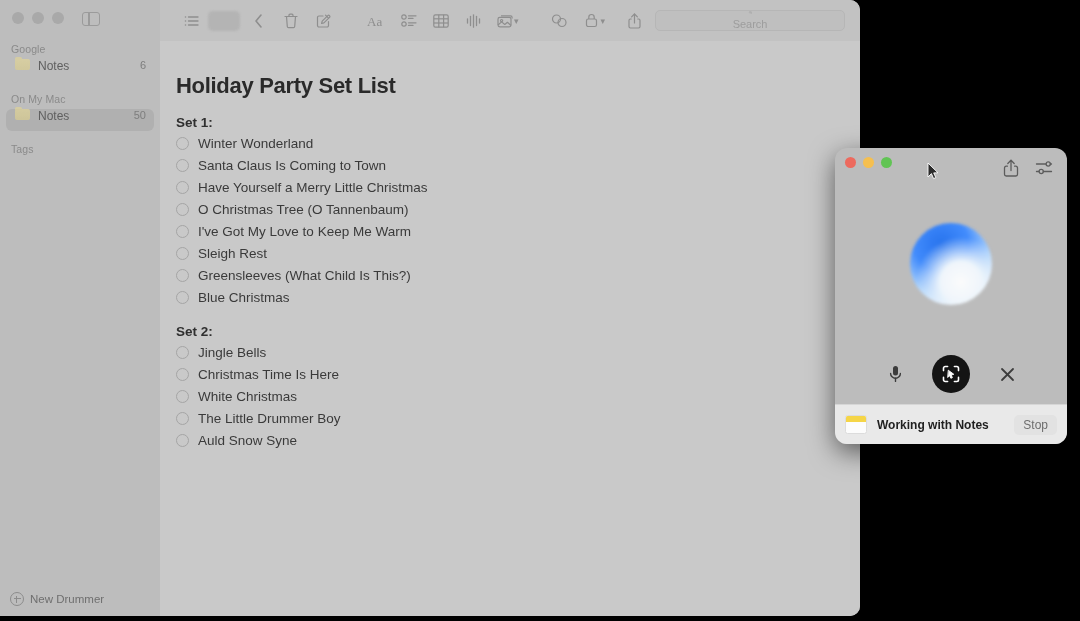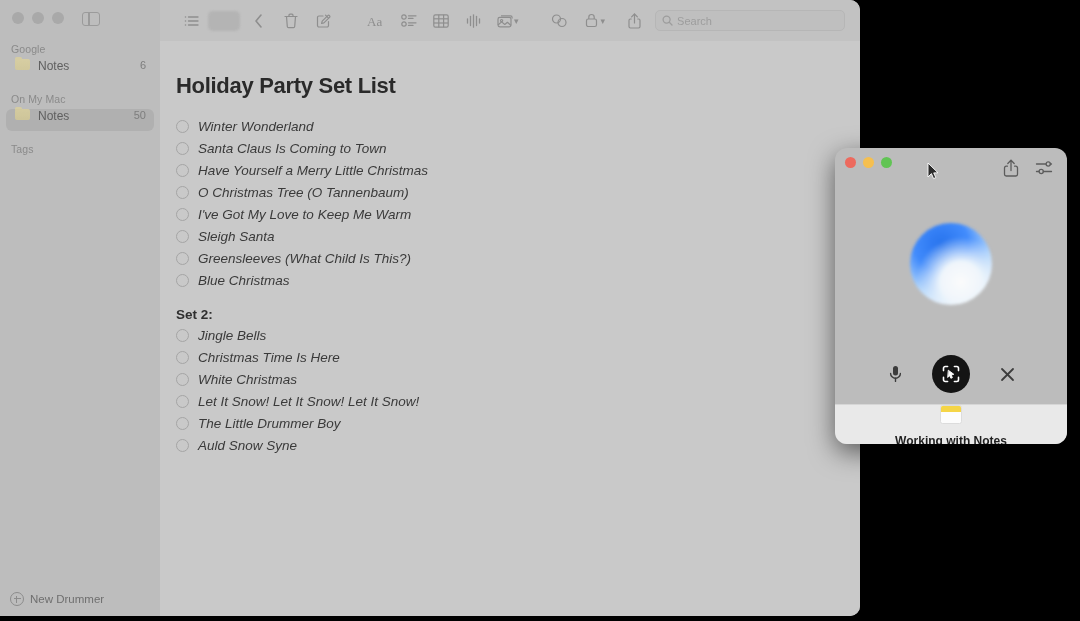--- a/index.html
+++ b/index.html
@@ -186,20 +186,21 @@
     width: 190px;
     height: 21px;
     border-radius: 5px;
     background: #bfbfbf;
     border: 1px solid #b6b6b6;
     display: flex;
     align-items: center;
     padding: 0 6px;
     box-sizing: border-box;
     gap: 4px;
+    flex-direction: column;
   }
   .search-placeholder {
     font-size: 11px;
     color: #9d9d9d;
   }
 
   
   .note-area {
     position: absolute;
     left: 160px; top: 41px;
@@ -231,21 +232,20 @@
   .set-heading {
     font-size: 13.5px;
     font-weight: bold;
     color: #2f2f2f;
     margin: 0 0 2px 0;
   }
   .check-row {
     display: flex;
     align-items: center;
     height: 22px;
-    font-style: italic;
   }
   .check-circle {
     width: 13px; height: 13px;
     border-radius: 50%;
     border: 1.3px solid #a5a5a5;
     box-sizing: border-box;
     margin-right: 9px;
     flex: none;
   }
   .check-label {
@@ -340,21 +340,20 @@
     position: absolute;
     left: 0; right: 0; bottom: 0;
     height: 40px;
     background: #e9e9e9;
     display: flex;
     align-items: center;
     padding: 0 10px;
     box-sizing: border-box;
     gap: 10px;
     border-top: 1px solid #d6d6d6;
-    flex-direction: column;
   }
   .note-badge {
     width: 20px; height: 17px;
     border-radius: 2.5px;
     background: #fcfcfc;
     border: 1px solid #dcdcdc;
     overflow: hidden;
     position: relative;
     flex: none;
   }
@@ -518,20 +517,21 @@
             <line x1="7.3" y1="7.3" x2="10" y2="10"></line>
         </svg>
         <span class="search-placeholder">Search</span>
       </div>
     </div>
 
     <div class="note-area">
       <div class="note-body">
         <div class="note-title">Holiday Party Set List</div>
 
+        <div class="set-heading">Set 1:</div>
         <div class="check-row">
           <span class="check-circle"></span>
           <span class="check-label">Winter Wonderland</span>
         </div>
         <div class="check-row">
           <span class="check-circle"></span>
           <span class="check-label">Santa Claus Is Coming to Town</span>
         </div>
         <div class="check-row">
           <span class="check-circle"></span>
@@ -540,21 +540,21 @@
         <div class="check-row">
           <span class="check-circle"></span>
           <span class="check-label">O Christmas Tree (O Tannenbaum)</span>
         </div>
         <div class="check-row">
           <span class="check-circle"></span>
           <span class="check-label">I've Got My Love to Keep Me Warm</span>
         </div>
         <div class="check-row">
           <span class="check-circle"></span>
-          <span class="check-label">Sleigh Santa</span>
+          <span class="check-label">Sleigh Rest</span>
         </div>
         <div class="check-row">
           <span class="check-circle"></span>
           <span class="check-label">Greensleeves (What Child Is This?)</span>
         </div>
         <div class="check-row">
           <span class="check-circle"></span>
           <span class="check-label">Blue Christmas</span>
         </div>
 
@@ -565,24 +565,20 @@
           <span class="check-circle"></span>
           <span class="check-label">Jingle Bells</span>
         </div>
         <div class="check-row">
           <span class="check-circle"></span>
           <span class="check-label">Christmas Time Is Here</span>
         </div>
         <div class="check-row">
           <span class="check-circle"></span>
           <span class="check-label">White Christmas</span>
-        </div>
-        <div class="check-row">
-          <span class="check-circle"></span>
-          <span class="check-label">Let It Snow! Let It Snow! Let It Snow!</span>
         </div>
         <div class="check-row">
           <span class="check-circle"></span>
           <span class="check-label">The Little Drummer Boy</span>
         </div>
         <div class="check-row">
           <span class="check-circle"></span>
           <span class="check-label">Auld Snow Syne</span>
         </div>
       </div>

